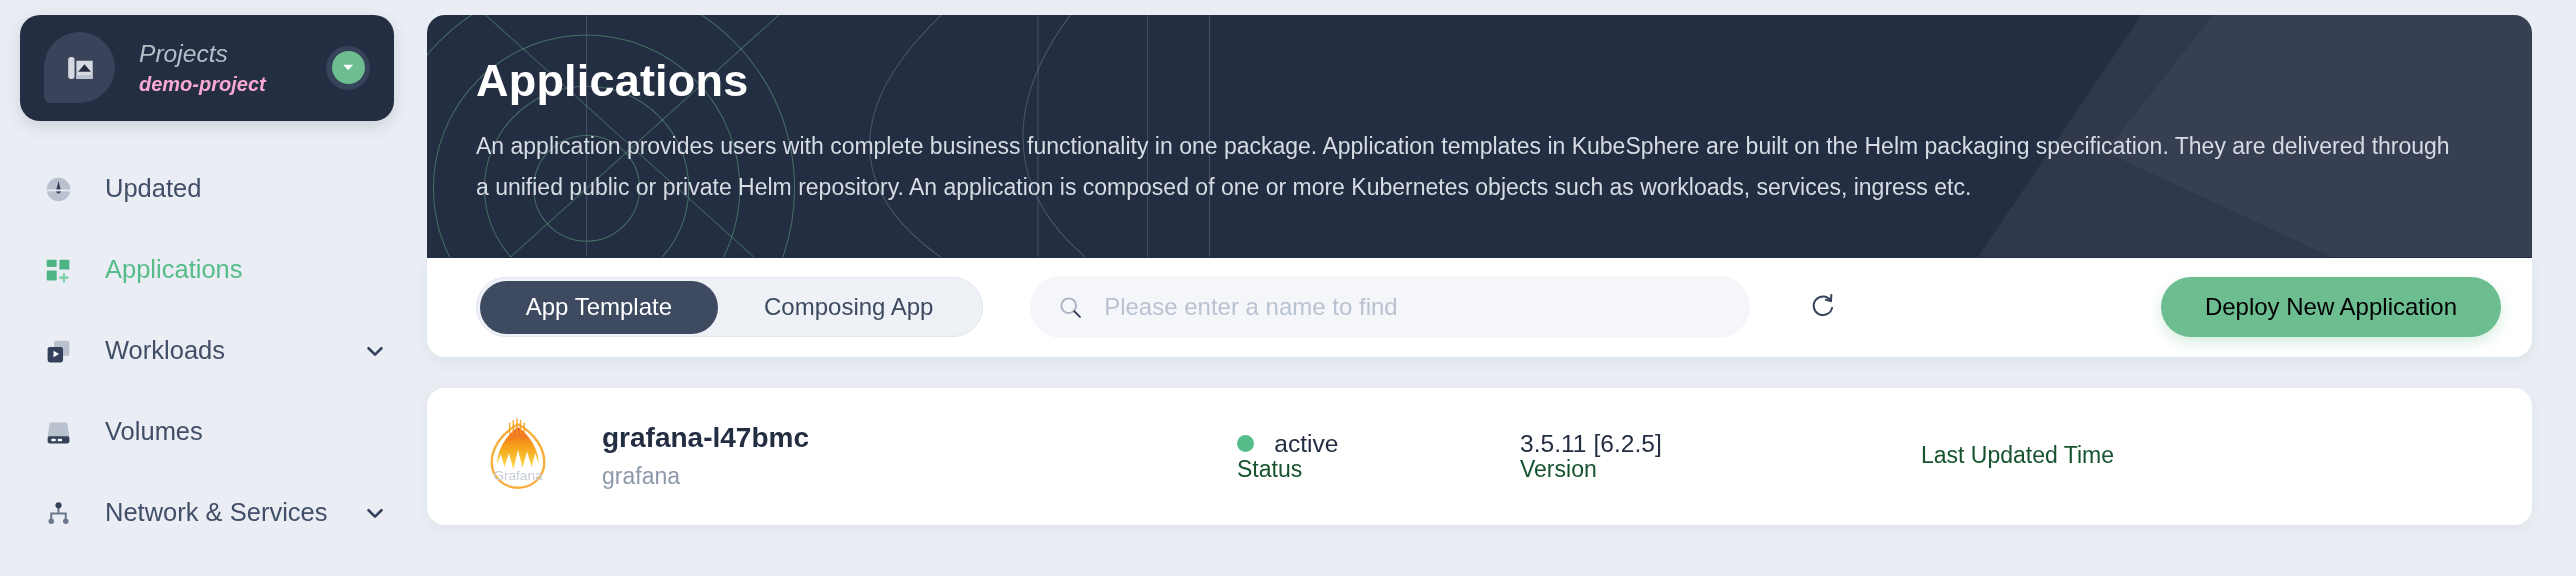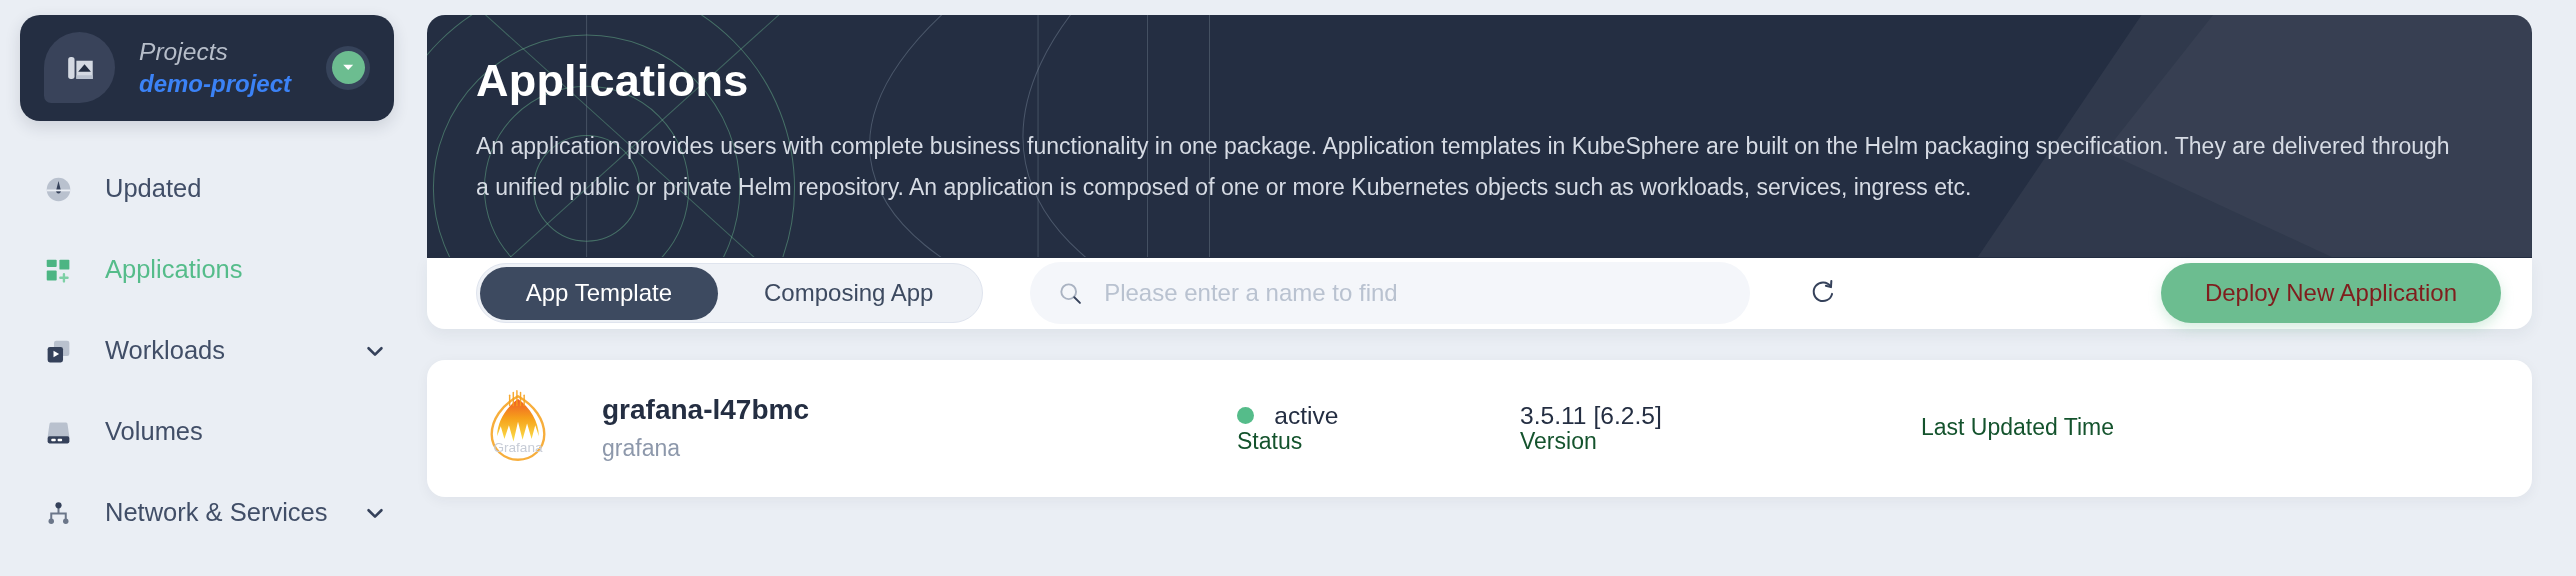--- a/index.html
+++ b/index.html
@@ -69,23 +69,23 @@
     justify-content: center;
     gap: 5.5px;
   }
   .project-kicker {
     font-size: 24.6px;
     color: #b6bdc9;
     line-height: 1.1;
     white-space: nowrap;
   }
   .project-name {
-    font-size: 24px;
+    font-size: 20px;
     font-weight: bold;
-    color: #3b82f6;
+    color: #f9a8d4;
     line-height: 1.1;
     white-space: nowrap;
   }
 
   .project-toggle {
     flex: 0 0 auto;
     width: 44px;
     height: 44px;
     border-radius: 50%;
     background: #36435a;
@@ -182,21 +182,21 @@
     margin-top: 22px;
     max-width: 1989px;
     font-size: 23px;
     line-height: 1.78;
     color: #d6dbe4;
   }
 
   
   .toolbar {
     position: relative;
-    height: 71px;
+    height: 99px;
     background: #ffffff;
     border-radius: 0 0 18px 18px;
     display: flex;
     align-items: center;
     padding: 0 31px 0 49px;
     box-shadow: 0 5.5px 14.6px rgba(36,46,66,.06);
   }
 
   .seg {
     flex: 0 0 auto;
@@ -266,21 +266,21 @@
   }
 
   .toolbar-spacer { flex: 1 1 auto; }
 
   .deploy-btn {
     flex: 0 0 auto;
     height: 60px;
     padding: 0 44px;
     border-radius: 31px;
     background: #6cbd90;
-    color: #7f1d1d;
+    color: #000000;
     font-size: 24px;
     display: flex;
     align-items: center;
     justify-content: center;
     cursor: pointer;
     white-space: nowrap;
     border: none;
     font-family: inherit;
     box-shadow: 0 5.5px 12.8px rgba(108,189,144,.28);
   }

